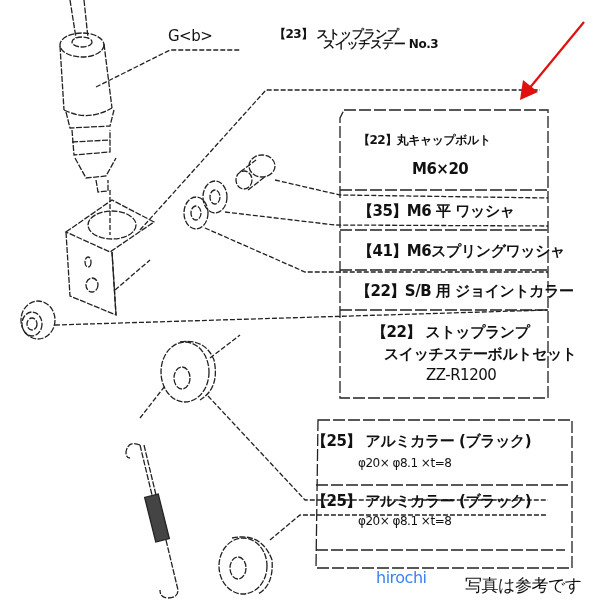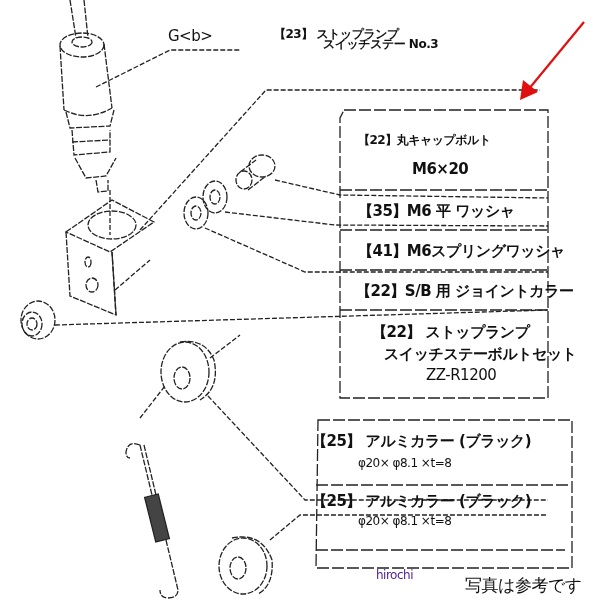--- a/index.html
+++ b/index.html
@@ -3,21 +3,21 @@
   <meta charset="utf-8">
   <style>
     html, body { margin: 0; padding: 0; background: #ffffff; }
     body { width: 600px; height: 600px; position: relative; overflow: hidden;
            font-family: "DejaVu Sans", sans-serif; color: #111; }
     #diagram { position: absolute; left: 0; top: 0; width: 600px; height: 600px; }
     .lbl { position: absolute; white-space: nowrap; color: #111;
            font-family: "DejaVu Sans", sans-serif; font-weight: bold; letter-spacing: -0.5px; }
     .lbl-lg { font-size: 12px; }
     .lbl-md { font-size: 15px; }
-    .lbl-sm { font-size: 12px; font-weight: normal; color: #4c1d95; }
+    .lbl-sm { font-size: 16px; font-weight: normal; color: #3b82f6; }
     .lbl-cap { font-size: 17px; font-weight: normal; }
   </style>
 </head>
 <body>
 
 <svg id="diagram" viewBox="0 0 600 600" xmlns="http://www.w3.org/2000/svg">
   <g fill="none" stroke="#222" stroke-width="1.3" stroke-dasharray="6 1.5">
 
     <g>
       <path d="M70 0 L76 38 M84 0 L88 38"></path>

